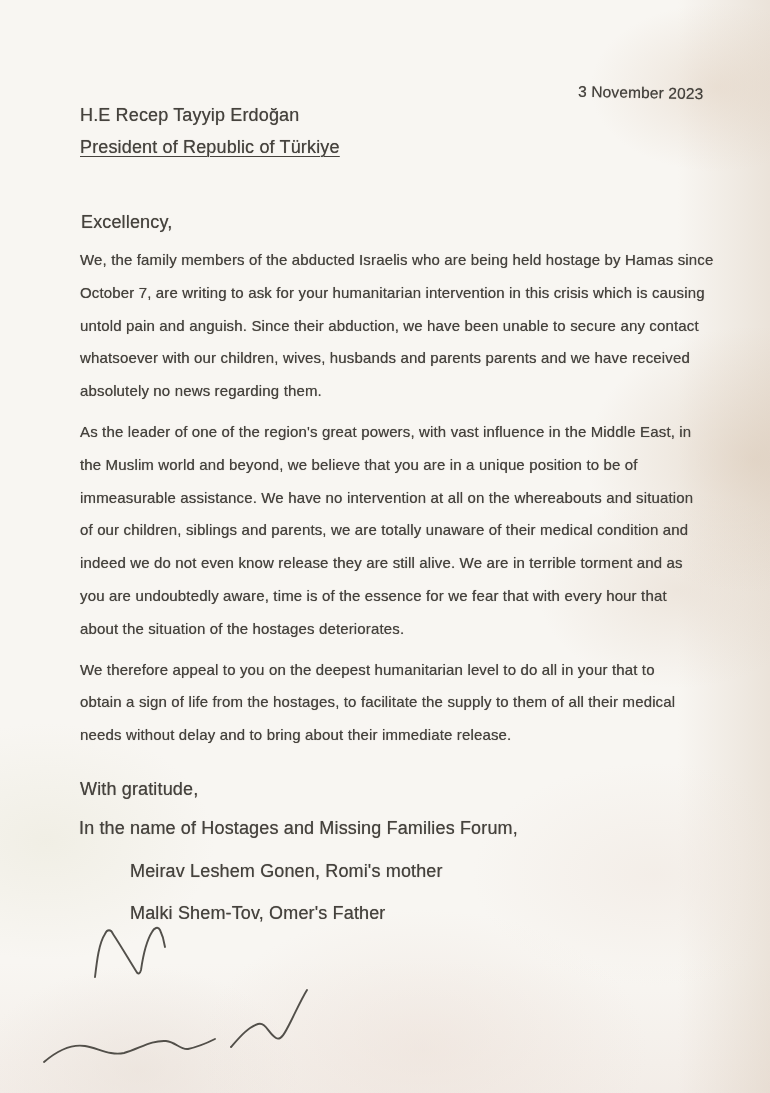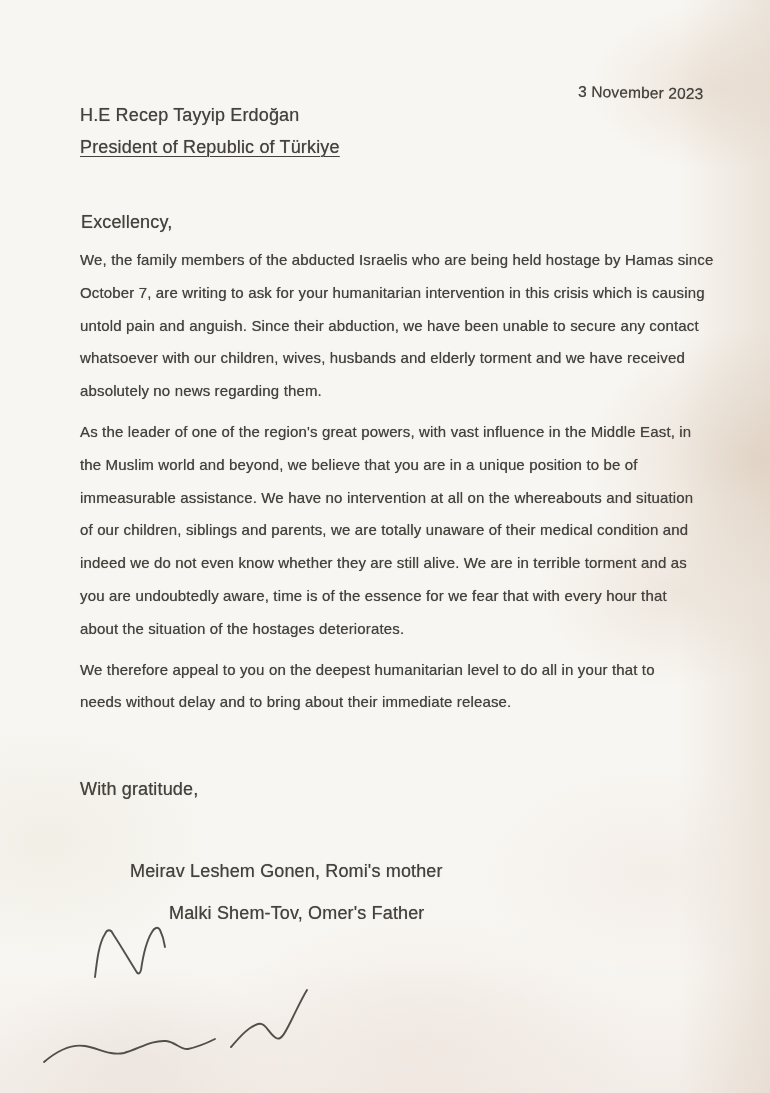--- a/index.html
+++ b/index.html
@@ -59,21 +59,21 @@
   .line {
     line-height: 32.8px;
     font-size: 15px;
     letter-spacing: 0.15px;
     white-space: nowrap;
     text-shadow: 0 0 0.7px rgba(72,68,62,0.75);
   }
   .gratitude { top: 779px; left: 80px; }
   .on-behalf { top: 818px; left: 79px; }
   .signatory-1 { top: 861px; left: 130px; }
-  .signatory-2 { top: 903px; left: 130px; margin-left: 39px; }
+  .signatory-2 { top: 903px; left: 130px; }
   .signatures {
     position: absolute;
     top: 0;
     left: 0;
     pointer-events: none;
   }
   .signatures path {
     fill: none;
     stroke: #3b3933;
     stroke-width: 1.9;
@@ -93,40 +93,42 @@
 
   <div class="txt recipient-title">President of Republic of Türkiye</div>
 
   <div class="txt salutation">Excellency,</div>
 
   <div class="letter-body" id="letter-body">
       <div class="para">
         <div class="line">We, the family members of the abducted Israelis who are being held hostage by Hamas since</div>
         <div class="line">October 7, are writing to ask for your humanitarian intervention in this crisis which is causing</div>
         <div class="line">untold pain and anguish. Since their abduction, we have been unable to secure any contact</div>
-        <div class="line">whatsoever with our children, wives, husbands and elderly torment and we have received</div>
+        <div class="line">whatsoever with our children, wives, husbands and parents parents and we have received</div>
         <div class="line">absolutely no news regarding them.</div>
       </div>
       <div class="para">
         <div class="line">As the leader of one of the region's great powers, with vast influence in the Middle East, in</div>
         <div class="line">the Muslim world and beyond, we believe that you are in a unique position to be of</div>
         <div class="line">immeasurable assistance. We have no intervention at all on the whereabouts and situation</div>
         <div class="line">of our children, siblings and parents, we are totally unaware of their medical condition and</div>
-        <div class="line">indeed we do not even know whether they are still alive. We are in terrible torment and as</div>
+        <div class="line">indeed we do not even know release they are still alive. We are in terrible torment and as</div>
         <div class="line">you are undoubtedly aware, time is of the essence for we fear that with every hour that</div>
         <div class="line">about the situation of the hostages deteriorates.</div>
       </div>
       <div class="para">
         <div class="line">We therefore appeal to you on the deepest humanitarian level to do all in your that to</div>
+        <div class="line">obtain a sign of life from the hostages, to facilitate the supply to them of all their medical</div>
         <div class="line">needs without delay and to bring about their immediate release.</div>
       </div>
     </div>
 
   <div class="txt gratitude">With gratitude,</div>
 
+  <div class="txt on-behalf">In the name of Hostages and Missing Families Forum,</div>
 
   <div class="txt signatory-1">Meirav Leshem Gonen, Romi's mother</div>
 
   <div class="txt signatory-2">Malki Shem-Tov, Omer's Father</div>
 
   <svg class="signatures" width="770" height="1093" viewBox="0 0 770 1093">
     <path d="M95,977 C97,960 99,943 105,934 C107,929 111,929 113,934 C121,946 129,960 136,971 C138,975 140,974 141,970 C143,956 147,940 152,932 C154,928 158,926 160,930 C162,934 164,940 165,947"></path>
     <path d="M44,1062 C58,1050 72,1044 85,1046 C98,1048 110,1056 124,1053 C139,1049 151,1040 166,1041 C176,1042 180,1050 188,1049 C197,1047 207,1043 215,1039"></path>
     <path d="M231,1047 C239,1038 248,1027 258,1024 C266,1022 268,1033 276,1038 C281,1041 285,1033 291,1021 C297,1009 302,998 307,990"></path>
   </svg>

